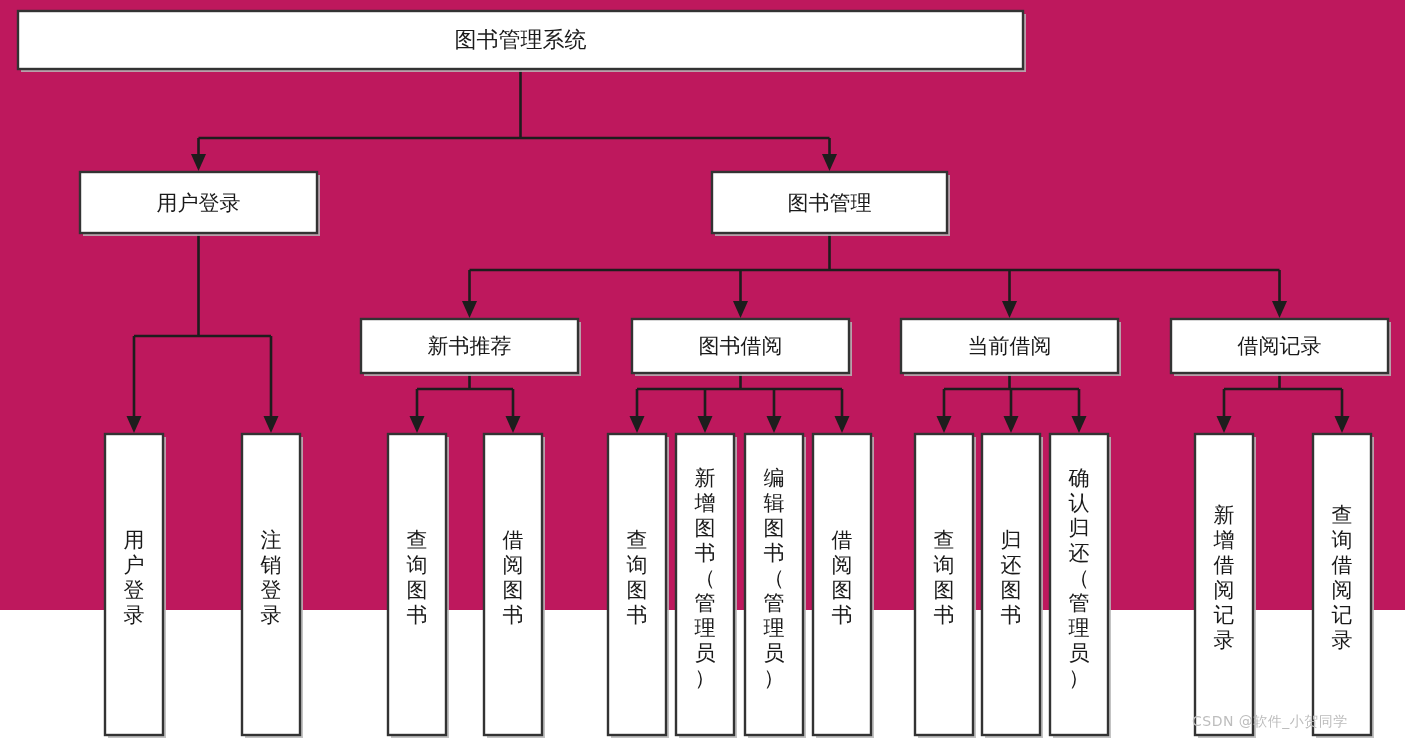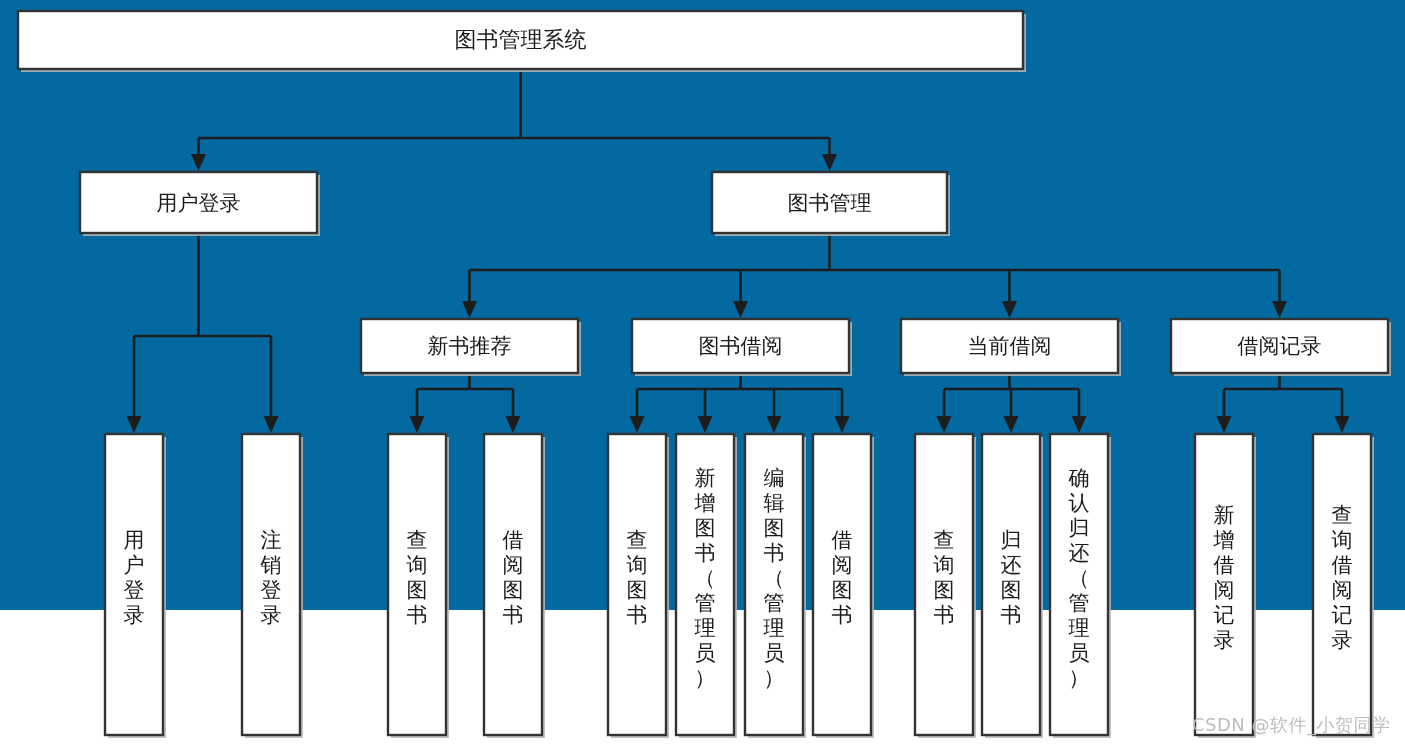--- a/index.html
+++ b/index.html
@@ -11,21 +11,21 @@
   body {
     width: 1405px;
     height: 747px;
     overflow: hidden;
     font-family: "DejaVu Sans", "Liberation Sans", sans-serif;
   }
   #diagram-root {
     position: relative;
     width: 1405px;
     height: 610px;
-    background: #0369a1;
+    background: #be185d;
   }
   svg#diagram-svg {
     position: absolute;
     top: 0;
     left: 0;
     width: 1405px;
     height: 747px;
     display: block;
   }
   .node-box {
@@ -59,21 +59,21 @@
     font-size: 21px;
     text-anchor: middle;
   }
   .node-label-title {
     font-size: 22px;
   }
   .watermark {
     position: absolute;
     color: #bdbdbd;
     font-family: "DejaVu Sans", "Liberation Sans", sans-serif;
-    font-size: 18px;
+    font-size: 14px;
     white-space: nowrap;
     left: 1192px;
     top: 713px;
     letter-spacing: 0.5px;
     user-select: none;
   }
 </style>
 </head>
 <body>
 

